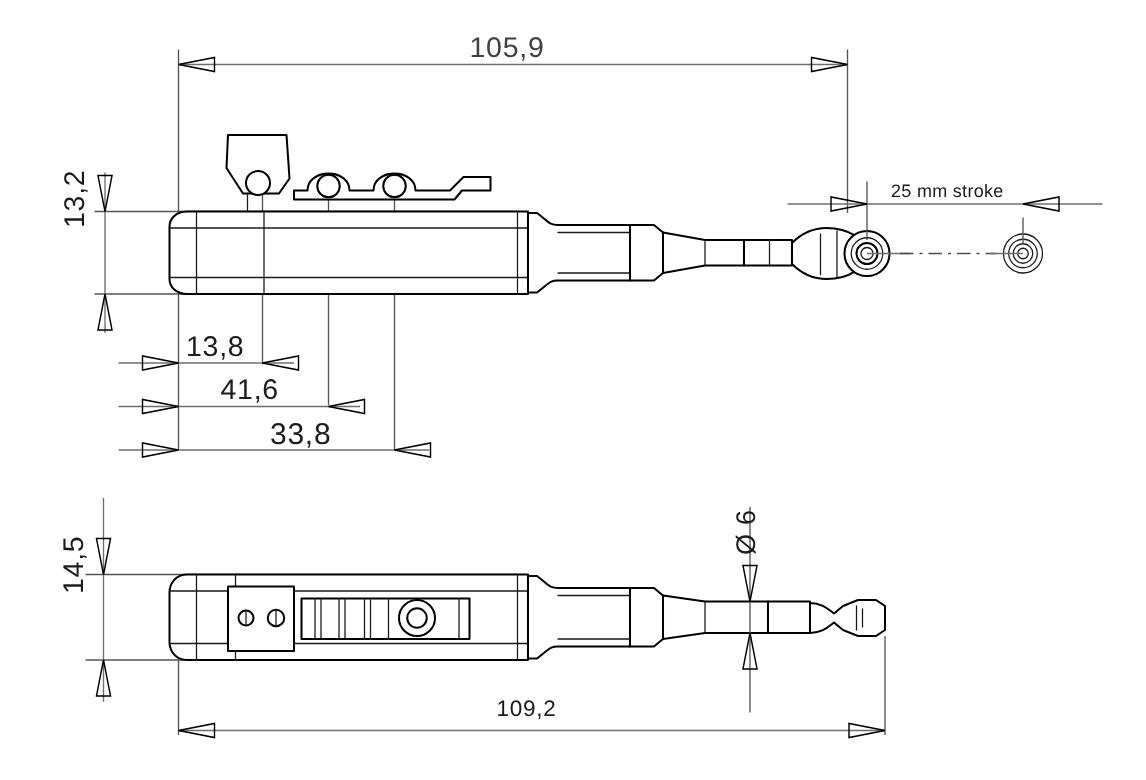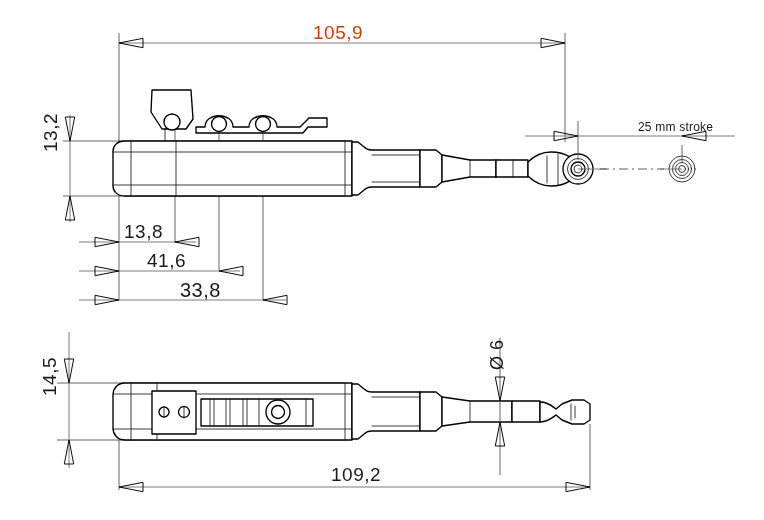--- a/index.html
+++ b/index.html
@@ -344,43 +344,43 @@
       <g>
         <line class="ext-line" x1="119" y1="440" x2="119" y2="490"></line>
         <line class="ext-line" x1="590" y1="424" x2="590" y2="490"></line>
         <line class="dim-line" x1="119" y1="487" x2="590" y2="487"></line>
         <path class="arrow-head" d="M119,487 L143,482.3 L143,491.7 Z"></path>
         <path class="arrow-head" d="M590,487 L566,482.3 L566,491.7 Z"></path>
       </g>
     </g>
   </svg>
 
-  <div style="position:absolute; left:313px; top:22px; font-size:19px; color:#c2410c;
+  <div style="position:absolute; left:313px; top:22px; font-size:19px; color:#404040;
               font-family:'Liberation Sans', sans-serif; letter-spacing:0.5px;">105,9</div>
 
   <div style="position:absolute; left:40px; top:152px; font-size:19px; color:#1b1b1b;
               font-family:'Liberation Sans', sans-serif; letter-spacing:0.5px;
               transform:rotate(-90deg); transform-origin:left top; white-space:nowrap;">13,2</div>
 
   <div style="position:absolute; left:124px; top:221px; font-size:19px; color:#1b1b1b;
               font-family:'Liberation Sans', sans-serif; letter-spacing:0.5px;text-align:center;">13,8</div>
 
   <div style="position:absolute; left:147px; top:250px; font-size:19px; color:#1b1b1b;
               font-family:'Liberation Sans', sans-serif; letter-spacing:0.5px;">41,6</div>
 
   <div style="position:absolute; left:180px; top:279px; font-size:20px; color:#1b1b1b;
               font-family:'Liberation Sans', sans-serif; letter-spacing:0.5px;">33,8</div>
 
   <div style="position:absolute; left:39px; top:396px; font-size:19px; color:#1b1b1b;
               font-family:'Liberation Sans', sans-serif; letter-spacing:0.5px;
               transform:rotate(-90deg); transform-origin:left top; white-space:nowrap;">14,5</div>
 
-  <div style="position:absolute; left:331px; top:464px; font-size:19px; color:#1b1b1b;
+  <div style="position:absolute; left:331px; top:464px; font-size:15px; color:#1b1b1b;
               font-family:'Liberation Sans', sans-serif; letter-spacing:0.5px;">109,2</div>
 
   <div style="position:absolute; left:487px; top:370px; font-size:18px; color:#1b1b1b;
               font-family:'Liberation Sans', sans-serif; letter-spacing:0.5px;
               transform:rotate(-90deg); transform-origin:left top; white-space:nowrap;">Ø 6</div>
 
   <div style="position:absolute; left:594px; top:120px; font-size:12px; color:#1b1b1b;
-              font-family:'Liberation Sans', sans-serif; letter-spacing:0.2px;margin-left:44px;">25 mm stroke</div>
+              font-family:'Liberation Sans', sans-serif; letter-spacing:0.2px;">25 mm stroke</div>
 
 </div>
 
 </body></html>

